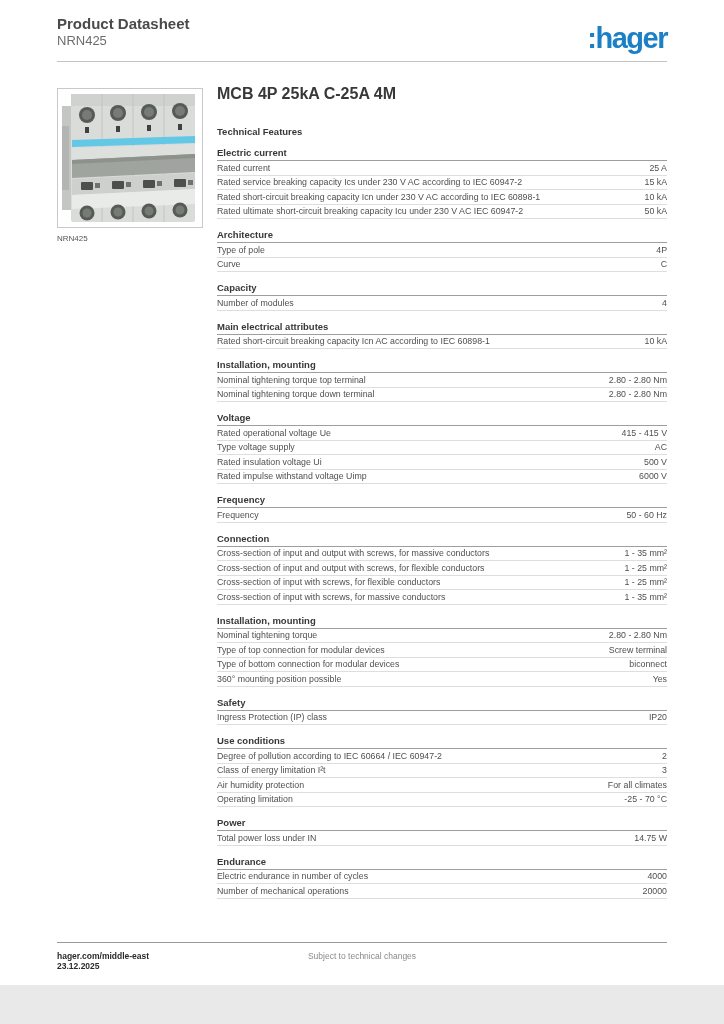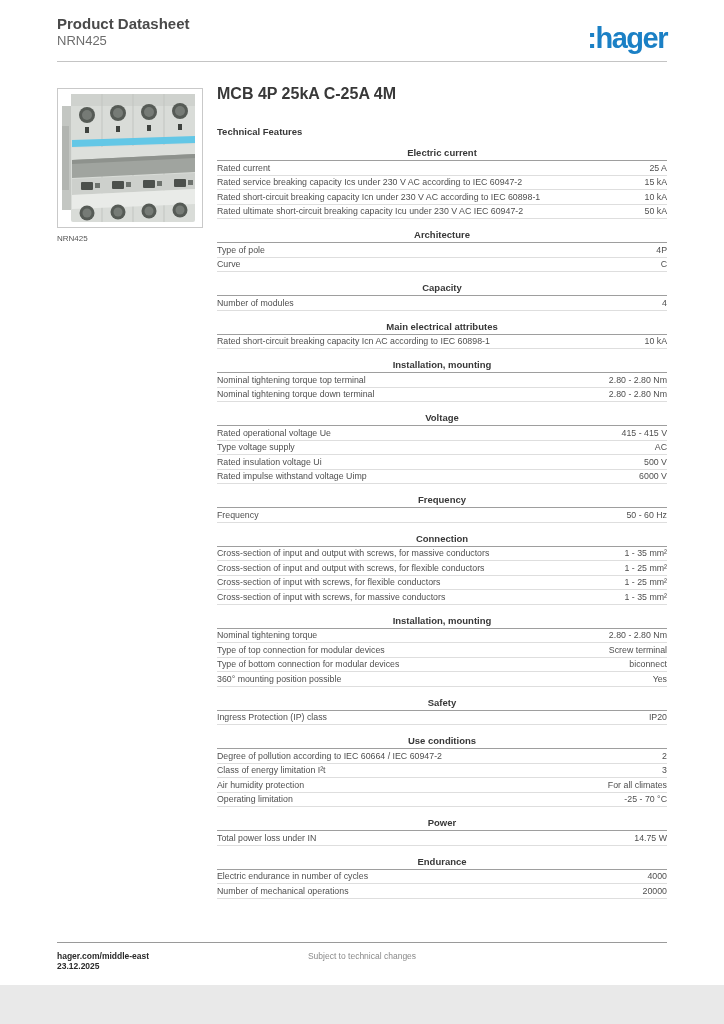--- a/index.html
+++ b/index.html
@@ -81,21 +81,20 @@
   }
 
   .spec-section { margin-top: 10px; }
   .section-heading {
     font-size: 9.5px;
     font-weight: bold;
     color: #383838;
     line-height: 11px;
     padding-bottom: 2px;
     border-bottom: 1px solid #9e9e9e;
-    text-align: center;
   }
   .spec-row {
     display: flex;
     justify-content: space-between;
     align-items: baseline;
     border-bottom: 1px solid #dedede;
     padding: 1.5px 0;
     font-size: 8.8px;
     line-height: 10.5px;
     color: #4f4f4f;

